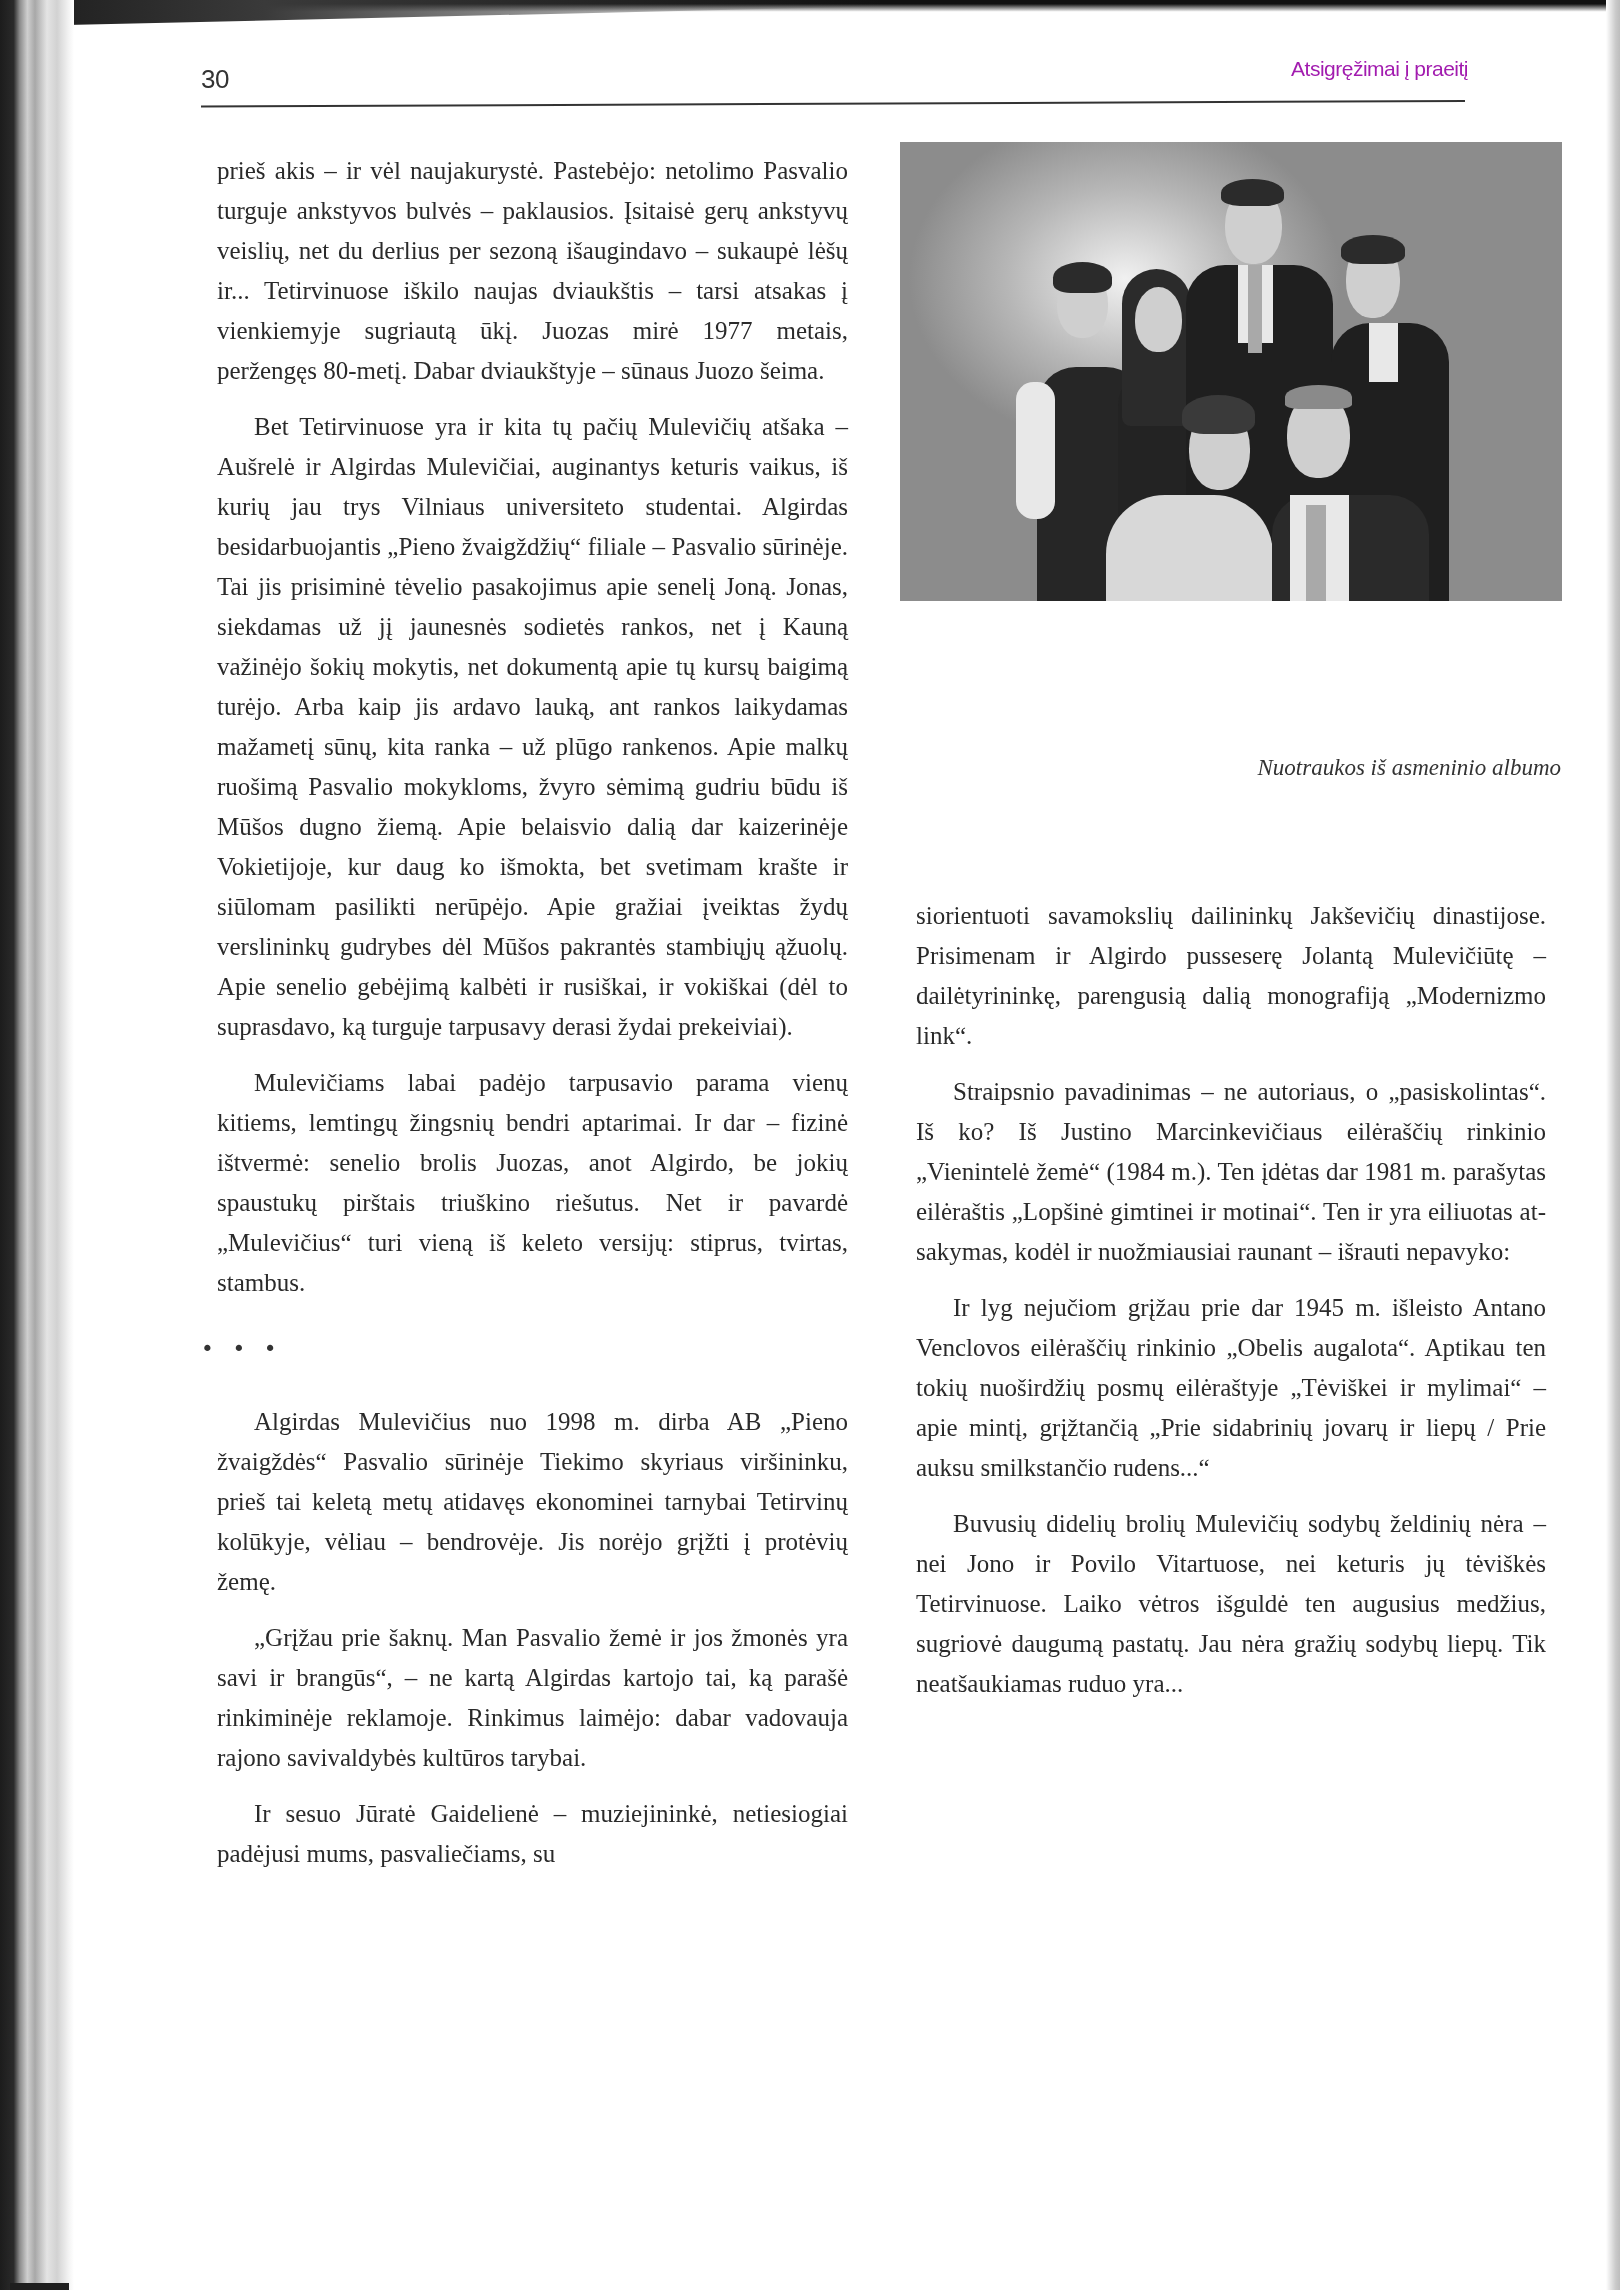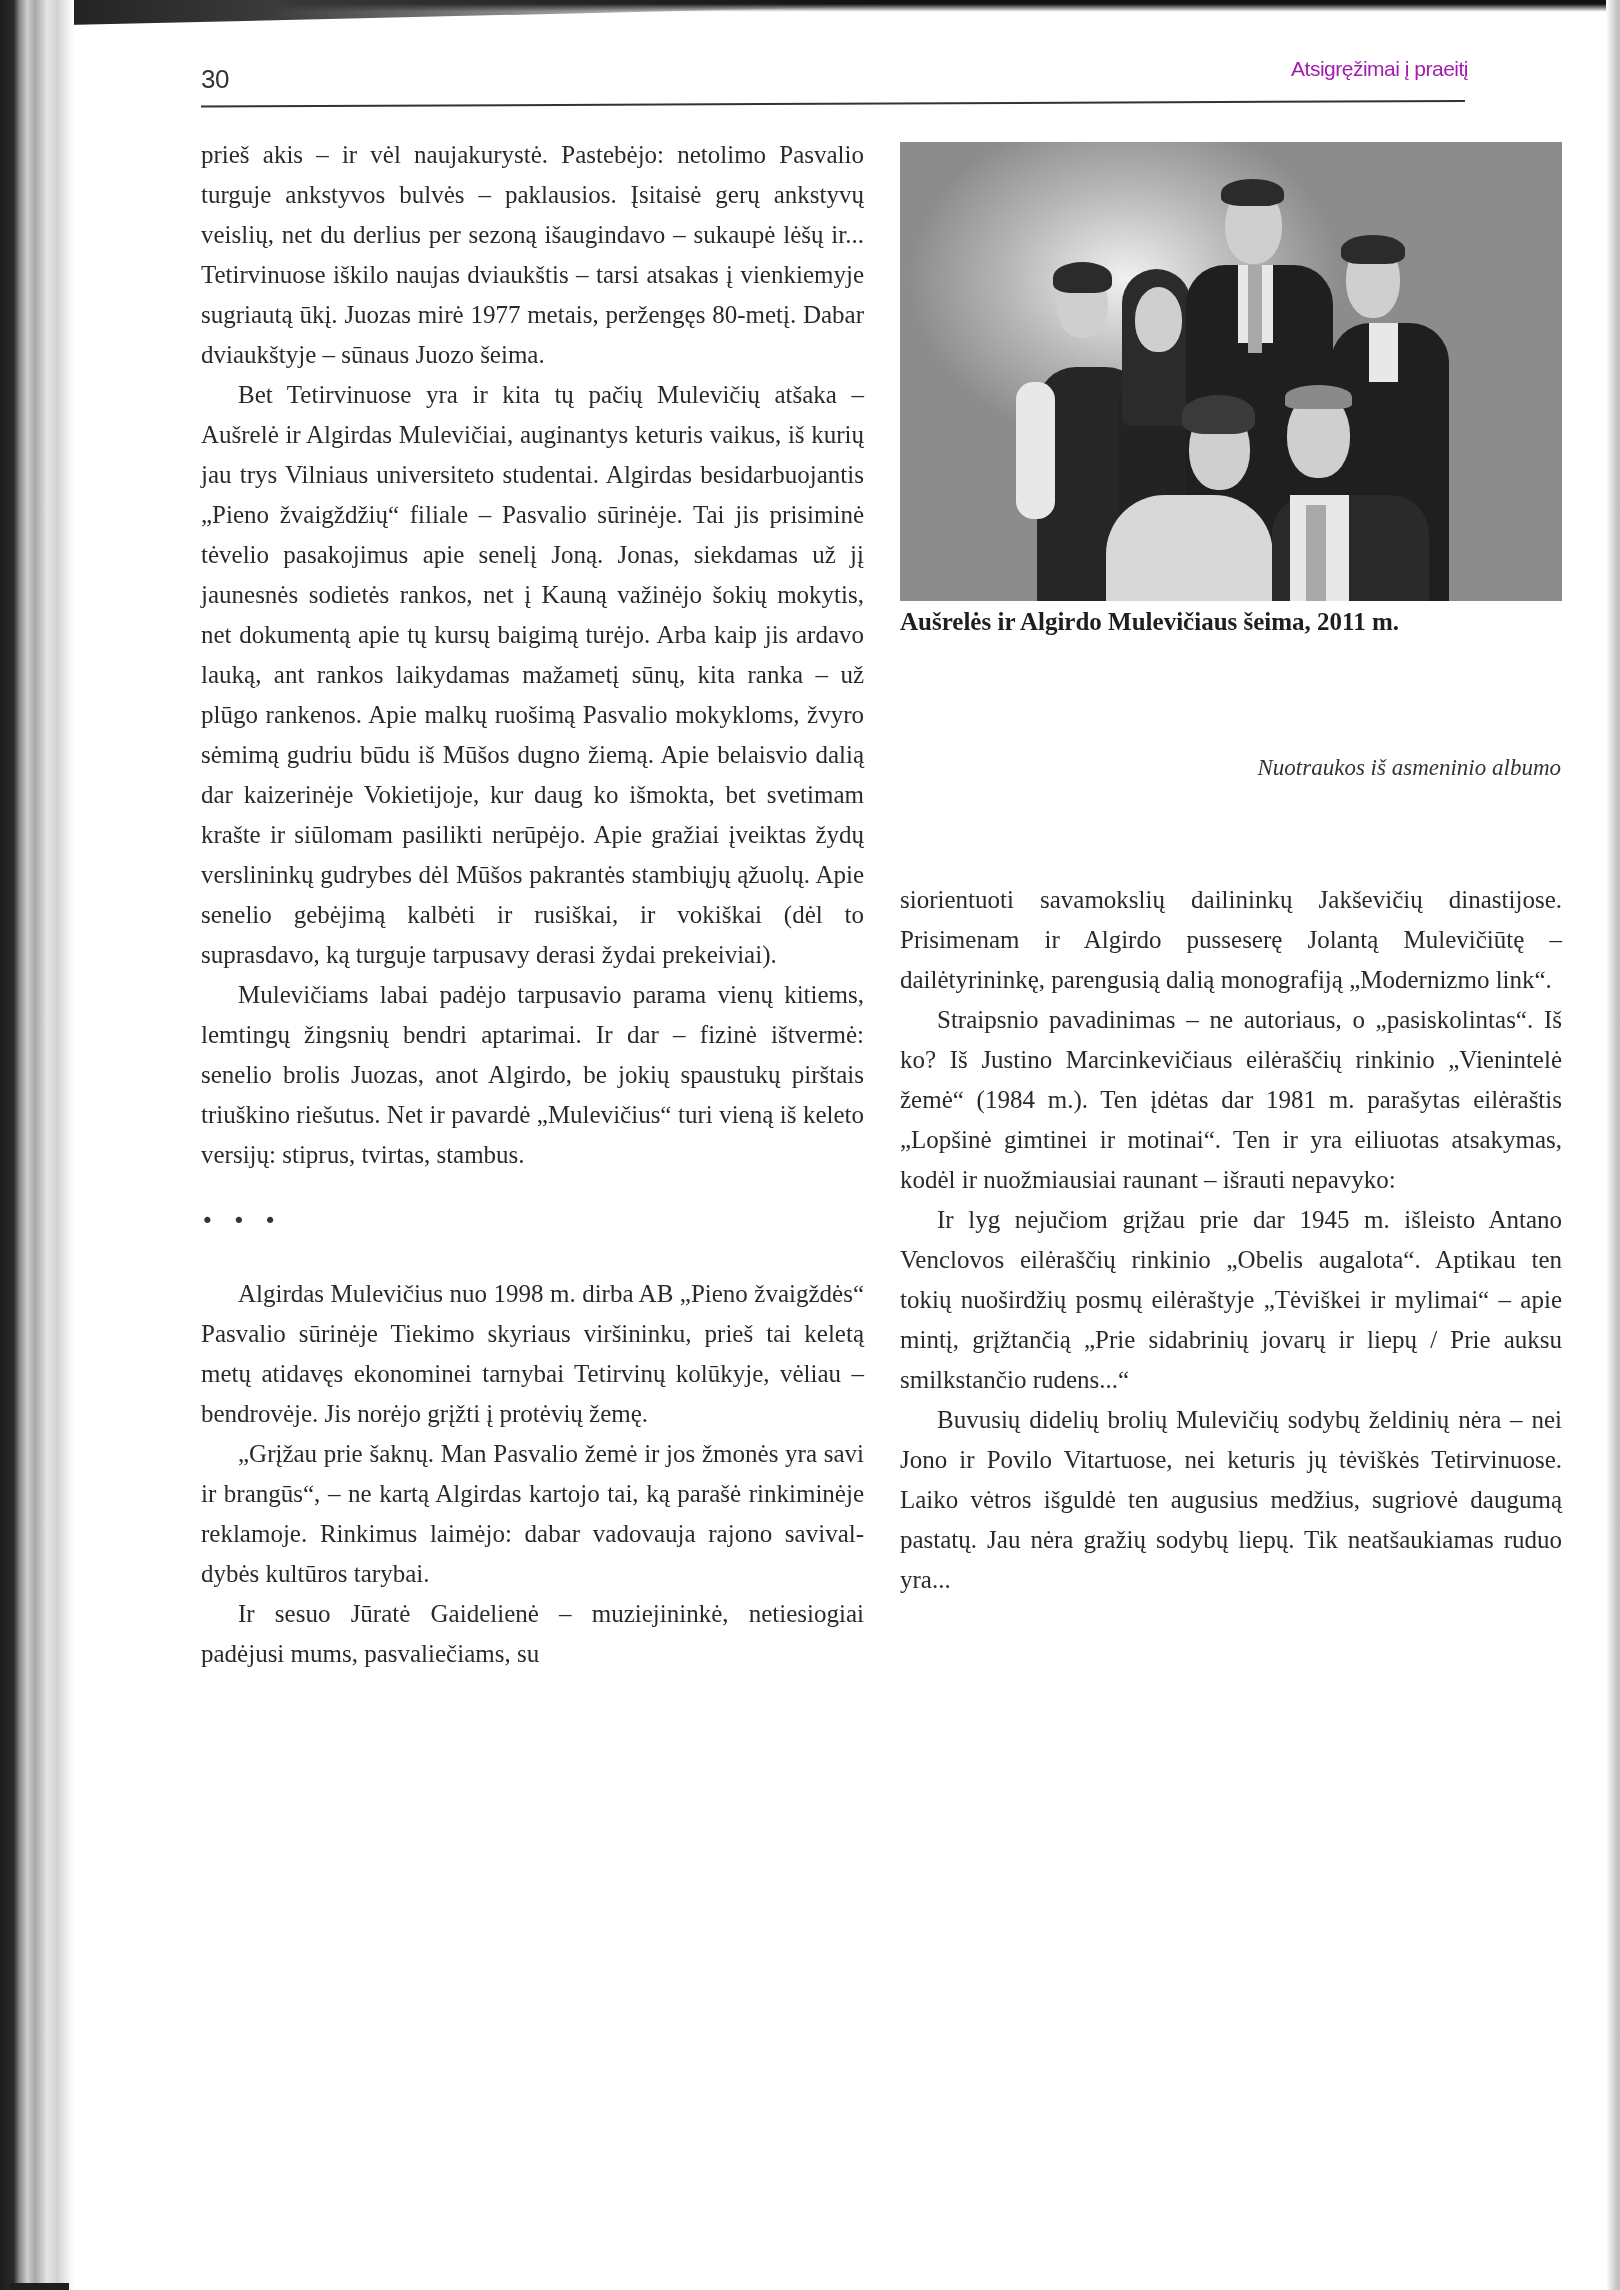--- a/index.html
+++ b/index.html
@@ -40,21 +40,21 @@
     font-size:21px; color:#a21caf; letter-spacing:-0.5px;
   }
   .header-rule {
     position:absolute; left:201px; top:100px; width:1264px; height:2px;
     background:#333; transform:rotate(-0.25deg); transform-origin:right center;
   }
   .col {
     position:absolute; font-size:25px; line-height:40px;
     text-align:justify; hyphens:manual;
   }
-  .col p { margin:0; }
+  .col p { margin:16px; }
   .col p.indent { text-indent:37px; }
   .col-left { left:201px; top:135px; width:663px; }
   .col-right { left:900px; top:880px; width:662px; }
 
   .photo {
     position:absolute; left:900px; top:142px; width:662px; height:459px;
     background:radial-gradient(ellipse 216px 167px at 225px 137px,#f1f1f1 0%,#b6b6b6 55%,#8c8c8c 100%);
     overflow:hidden;
   }
   .photo .p { position:absolute; }
@@ -126,21 +126,20 @@
   <div class="p hair" style="left:282px;top:253px;width:73px;height:39px;background:#3a3a3a;"></div>
 
   <div class="p suit" style="left:372px;top:353px;width:157px;height:118px;background:#2a2a2a;"></div>
   <div class="p shirt" style="left:390px;top:353px;width:59px;height:118px;"></div>
   <div class="p tie" style="left:406px;top:363px;width:19.6px;height:98px;"></div>
   <div class="p head" style="left:387px;top:250px;width:63px;height:86px;"></div>
   <div class="p" style="left:385px;top:243px;width:67px;height:23.5px;background:#8a8a8a;border-radius:50% 50% 20% 20%;"></div>
 </div>
 
 <div class="caption">
-  <p>Aušrelės ir Algirdo Mulevičiaus šeima, 2011 m.</p>
 </div>
 <div class="credit">Nuotraukos iš asmeninio albumo</div>
 
 <div class="col col-right">
   <p>siorientuoti savamokslių dailininkų Jakševičių dinastijose. Prisimenam ir Algirdo pusseserę Jolantą Mulevičiūtę – dailėtyrininkę, parengusią dalią monografiją „Modernizmo link“.</p>
   <p class="indent">Straipsnio pavadinimas – ne autoriaus, o „pa­siskolintas“. Iš ko? Iš Justino Marcinkevičiaus eilėraščių rinkinio „Vienintelė žemė“ (1984 m.). Ten įdėtas dar 1981 m. parašytas eilėraštis „Lop­šinė gimtinei ir motinai“. Ten ir yra eiliuotas at­sakymas, kodėl ir nuožmiausiai raunant – išrauti nepavyko:</p>
   <p class="indent">Ir lyg nejučiom grįžau prie dar 1945 m. išleisto Antano Venclovos eilėraščių rinkinio „Obelis au­galota“. Aptikau ten tokių nuoširdžių posmų ei­lėraštyje „Tėviškei ir mylimai“ – apie mintį, grįž­tančią „Prie sidabrinių jovarų ir liepų / Prie auksu smilkstančio rudens...“</p>
   <p class="indent">Buvusių didelių brolių Mulevičių sodybų žel­dinių nėra – nei Jono ir Povilo Vitartuose, nei keturis jų tėviškės Tetirvinuose. Laiko vėtros išguldė ten augusius medžius, sugriovė daugumą pastatų. Jau nėra gražių sodybų liepų. Tik neat­šaukiamas ruduo yra...</p>
 </div>
 

